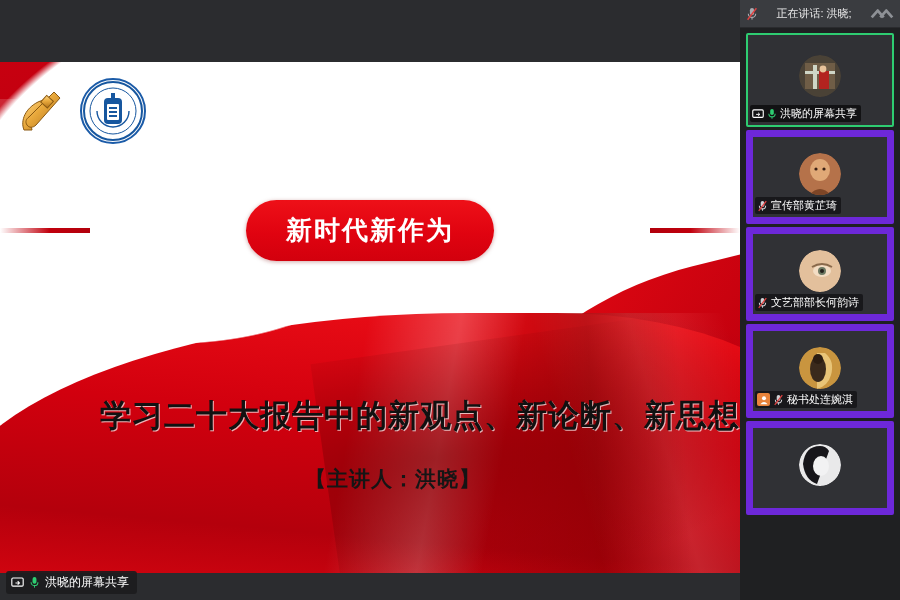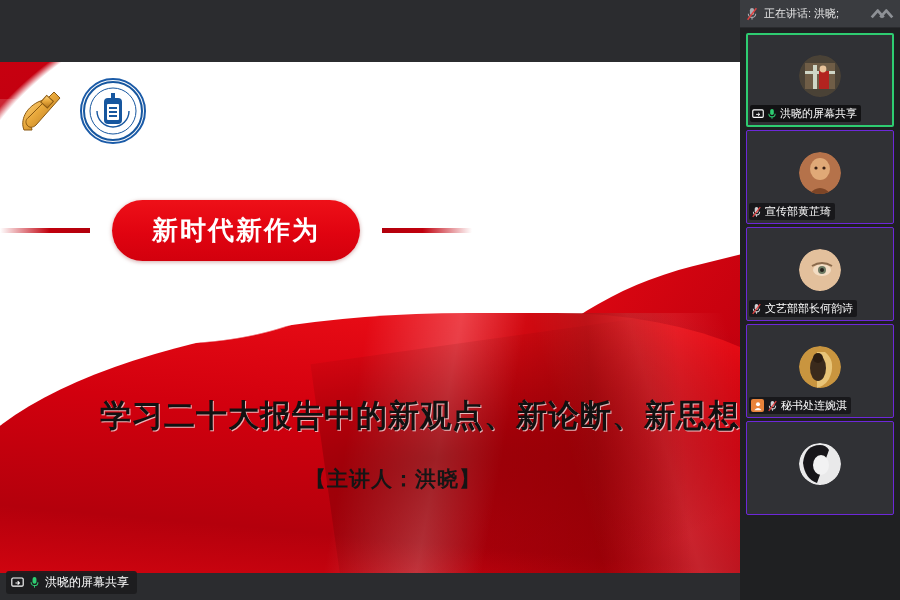--- a/index.html
+++ b/index.html
@@ -95,21 +95,21 @@
     background: #fdfdfd;
     border: 2px solid #1b5ba8;
     position: relative;
     box-shadow: 0 0 0 1px rgba(255,255,255,.5);
   }
 
   
   .title-row {
     position: absolute; left: 0; top: 138px;
     width: 740px;
-    display: flex; align-items: center; justify-content: flex-start; gap: 22px;
+    display: flex; align-items: center; justify-content: space-between; gap: 22px;
     z-index: 5;
   }
   .rule { height: 5px; width: 90px; }
   .rule.left  { background: linear-gradient(90deg, rgba(200,0,10,0) 0%, #c1000d 55%, #b2000c 100%); }
   .rule.right { background: linear-gradient(270deg, rgba(200,0,10,0) 0%, #c1000d 55%, #b2000c 100%); }
   .badge {
     background: linear-gradient(180deg, #ee1018 0%, #e00310 55%, #d2000d 100%);
     color: #fff;
     border-radius: 60px;
     padding: 14px 40px;
@@ -159,33 +159,33 @@
   }
   .speaking-bar {
     height: 28px; flex: 0 0 28px;
     background: #3a3c40;
     display: flex; align-items: center;
     padding: 0 6px;
     gap: 6px;
     color: #e8e8e8; font-size: 11px;
     border-bottom: 1px solid #2a2b2e;
   }
-  .speaking-bar .label { flex: 1; white-space: nowrap; overflow: hidden; }
+  .speaking-bar .label { flex: 1; white-space: nowrap; overflow: hidden; text-align: center; }
   .tiles {
     flex: 1;
     display: flex; flex-direction: column;
     gap: 1px;
     padding: 5px 6px 0 6px;
     overflow: hidden;
   }
   .tile {
     position: relative;
     height: 94px; flex: 0 0 94px;
     background: #303135;
-    border: 1px solid #6d28d9;
+    border: 7px solid #6d28d9;
     border-radius: 2px;
     margin-bottom: 2px;
     overflow: hidden;
   }
   .tile.active { border: 2px solid #2ecc71; }
   .avatar {
     position: absolute; left: 50%; top: 46%;
     transform: translate(-50%, -50%);
     width: 42px; height: 42px; border-radius: 50%;
     overflow: hidden;

